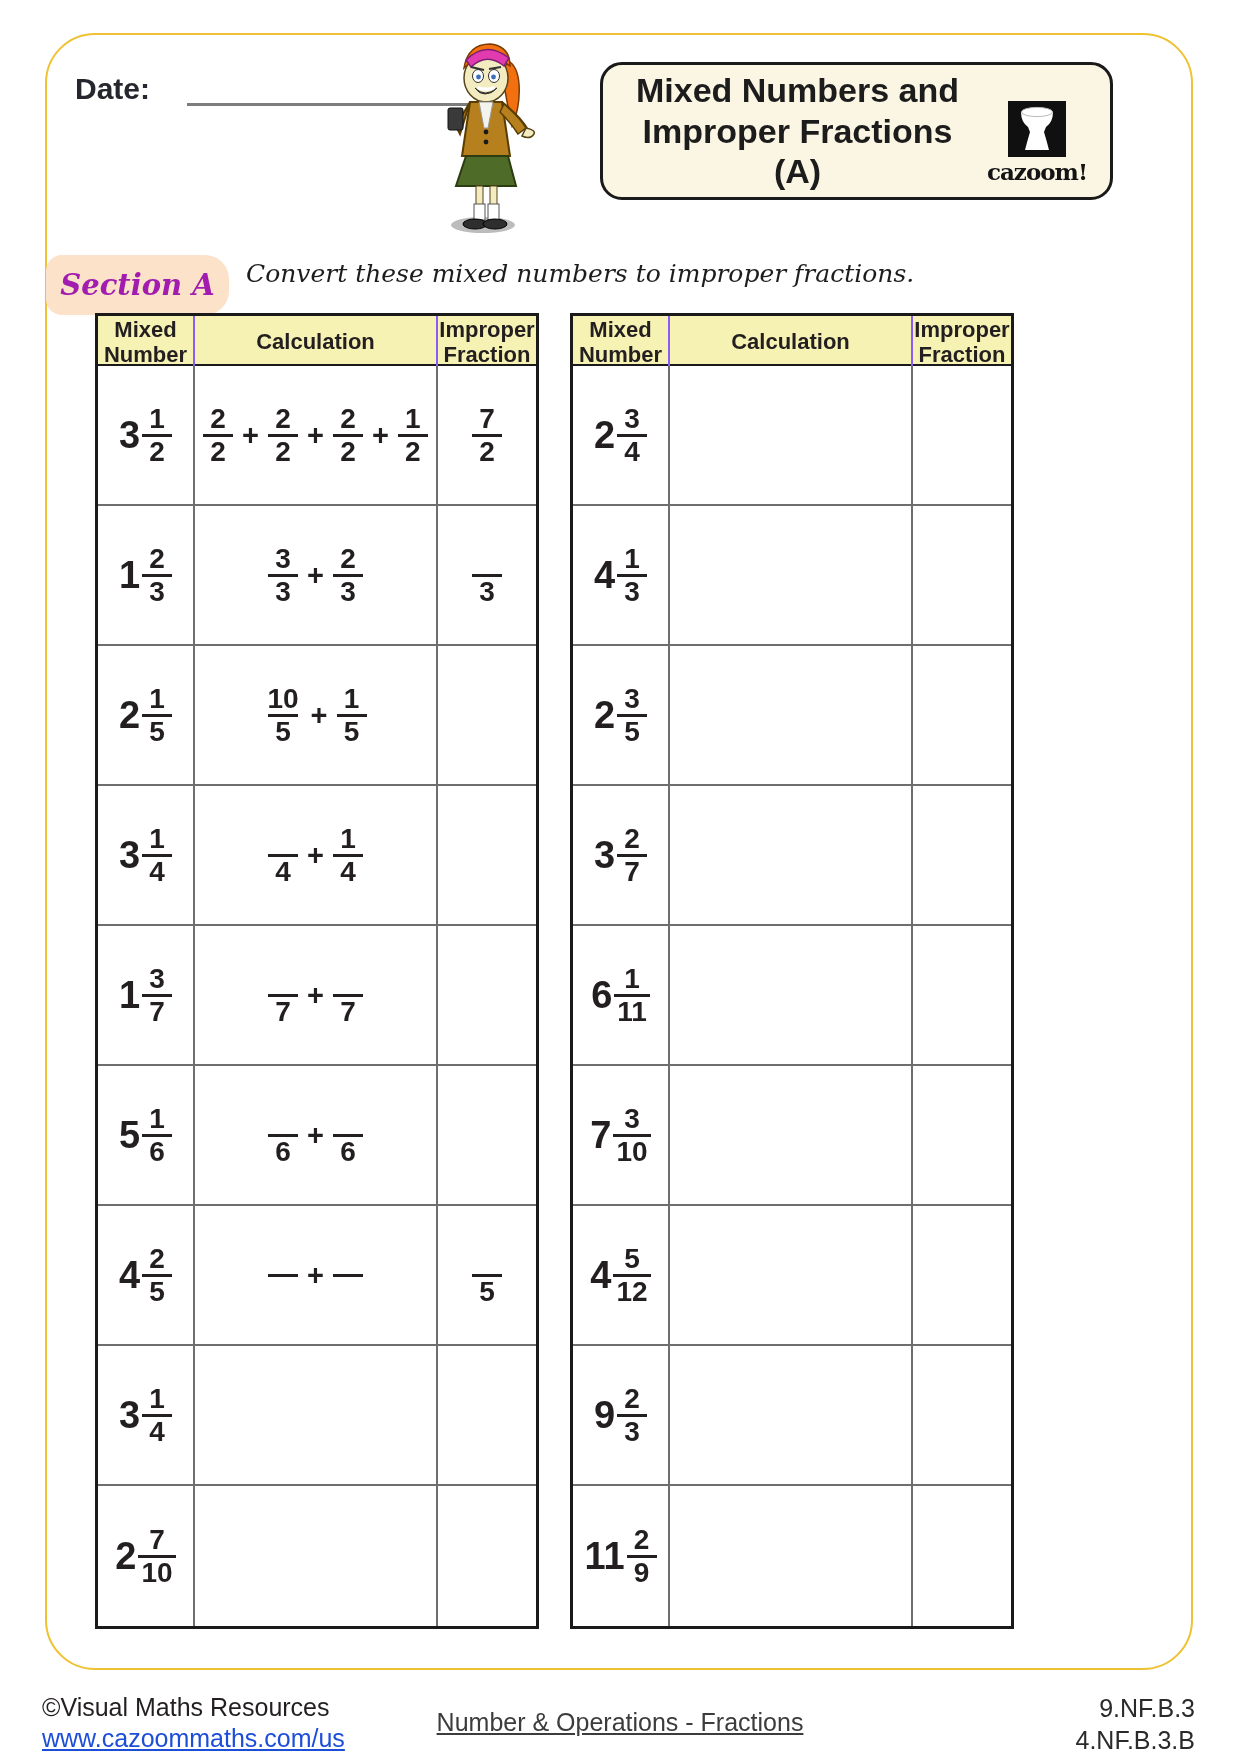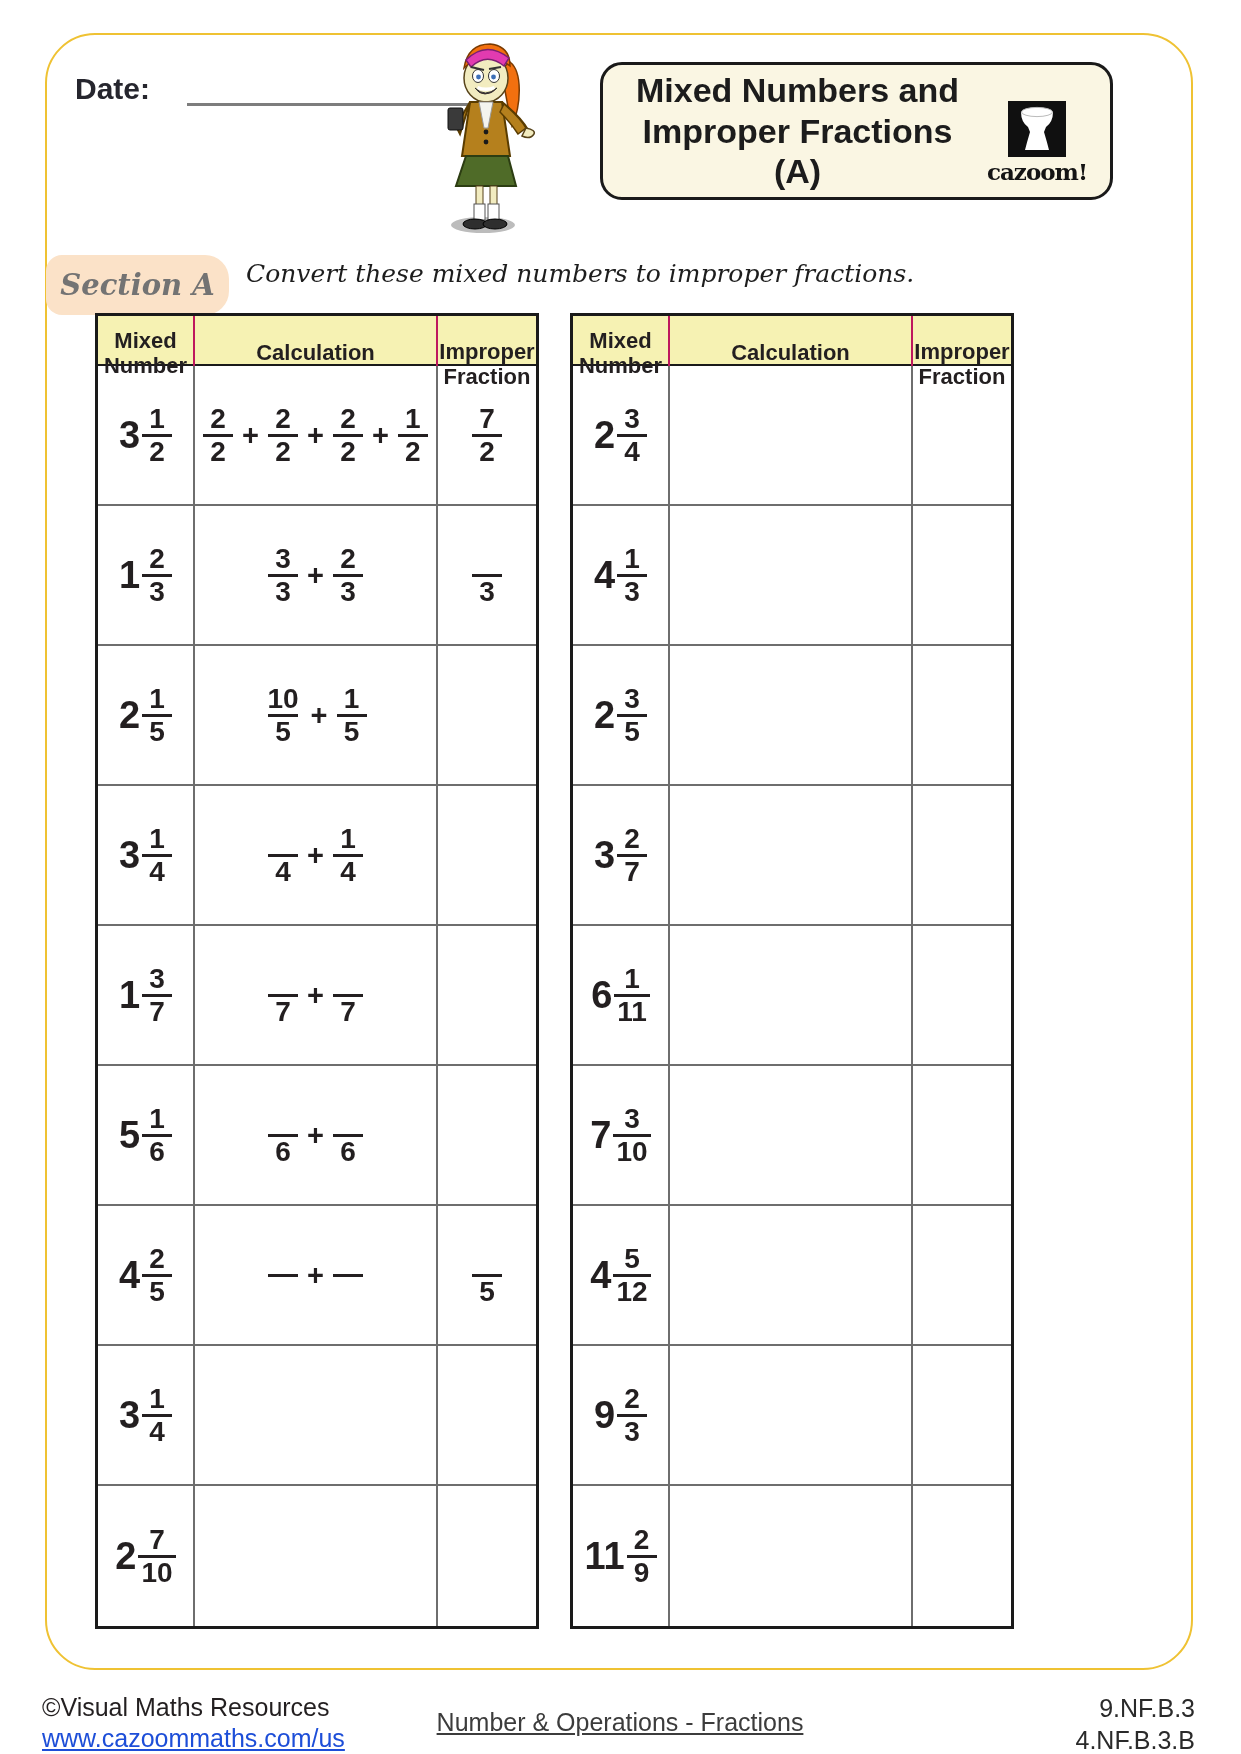--- a/index.html
+++ b/index.html
@@ -50,21 +50,21 @@
     font-family:"DejaVu Serif", serif; font-weight:bold;
     font-size:23px; color:#141414; margin-top:1px; letter-spacing:-1px;
   }
 
   
   .section-badge {
     position:absolute; left:46px; top:255px; width:183px; height:60px;
     background:#FBE2C8; border-radius:16px 24px 24px 16px;
     display:flex; align-items:center; justify-content:center;
     font-family:"DejaVu Serif", serif; font-style:italic; font-weight:bold;
-    font-size:29px; color:#737373;
+    font-size:29px; color:#a21caf;
   }
   .instructions {
     position:absolute; left:246px; top:257px;
     font-family:"DejaVu Serif", serif; font-style:italic;
     font-size:25px; line-height:1.35; color:#1d1d1d;
   }
 
   
   .wtable {
     position:absolute; top:313px; width:444px;
@@ -72,23 +72,23 @@
   }
   #left-table { left:95px; }
   #right-table { left:570px; }
   .thead {
     display:grid; grid-template-columns:97px 243px 98px;
     background:#F6F2B3; border-bottom:2px solid #1a1a1a; height:50px;
   }
   .th {
     display:flex; align-items:center; justify-content:center; text-align:center;
     font-weight:bold; font-size:22px; line-height:1.12;
-    border-right:2px solid #be185d; padding:2px;
-  }
-  .th:last-child { border-right:none;margin-top:22px; }
+    border-right:2px solid #8b5cf6; padding:2px;
+  }
+  .th:last-child { border-right:none; }
   .trow {
     display:grid; grid-template-columns:97px 243px 98px;
     height:140px; border-bottom:2px solid #6e6e6e;
   }
   .trow:last-child { border-bottom:none; }
   .td {
     display:flex; align-items:center; justify-content:center;
     border-right:2px solid #6e6e6e; overflow:hidden;
   }
   .td:last-child { border-right:none; }

